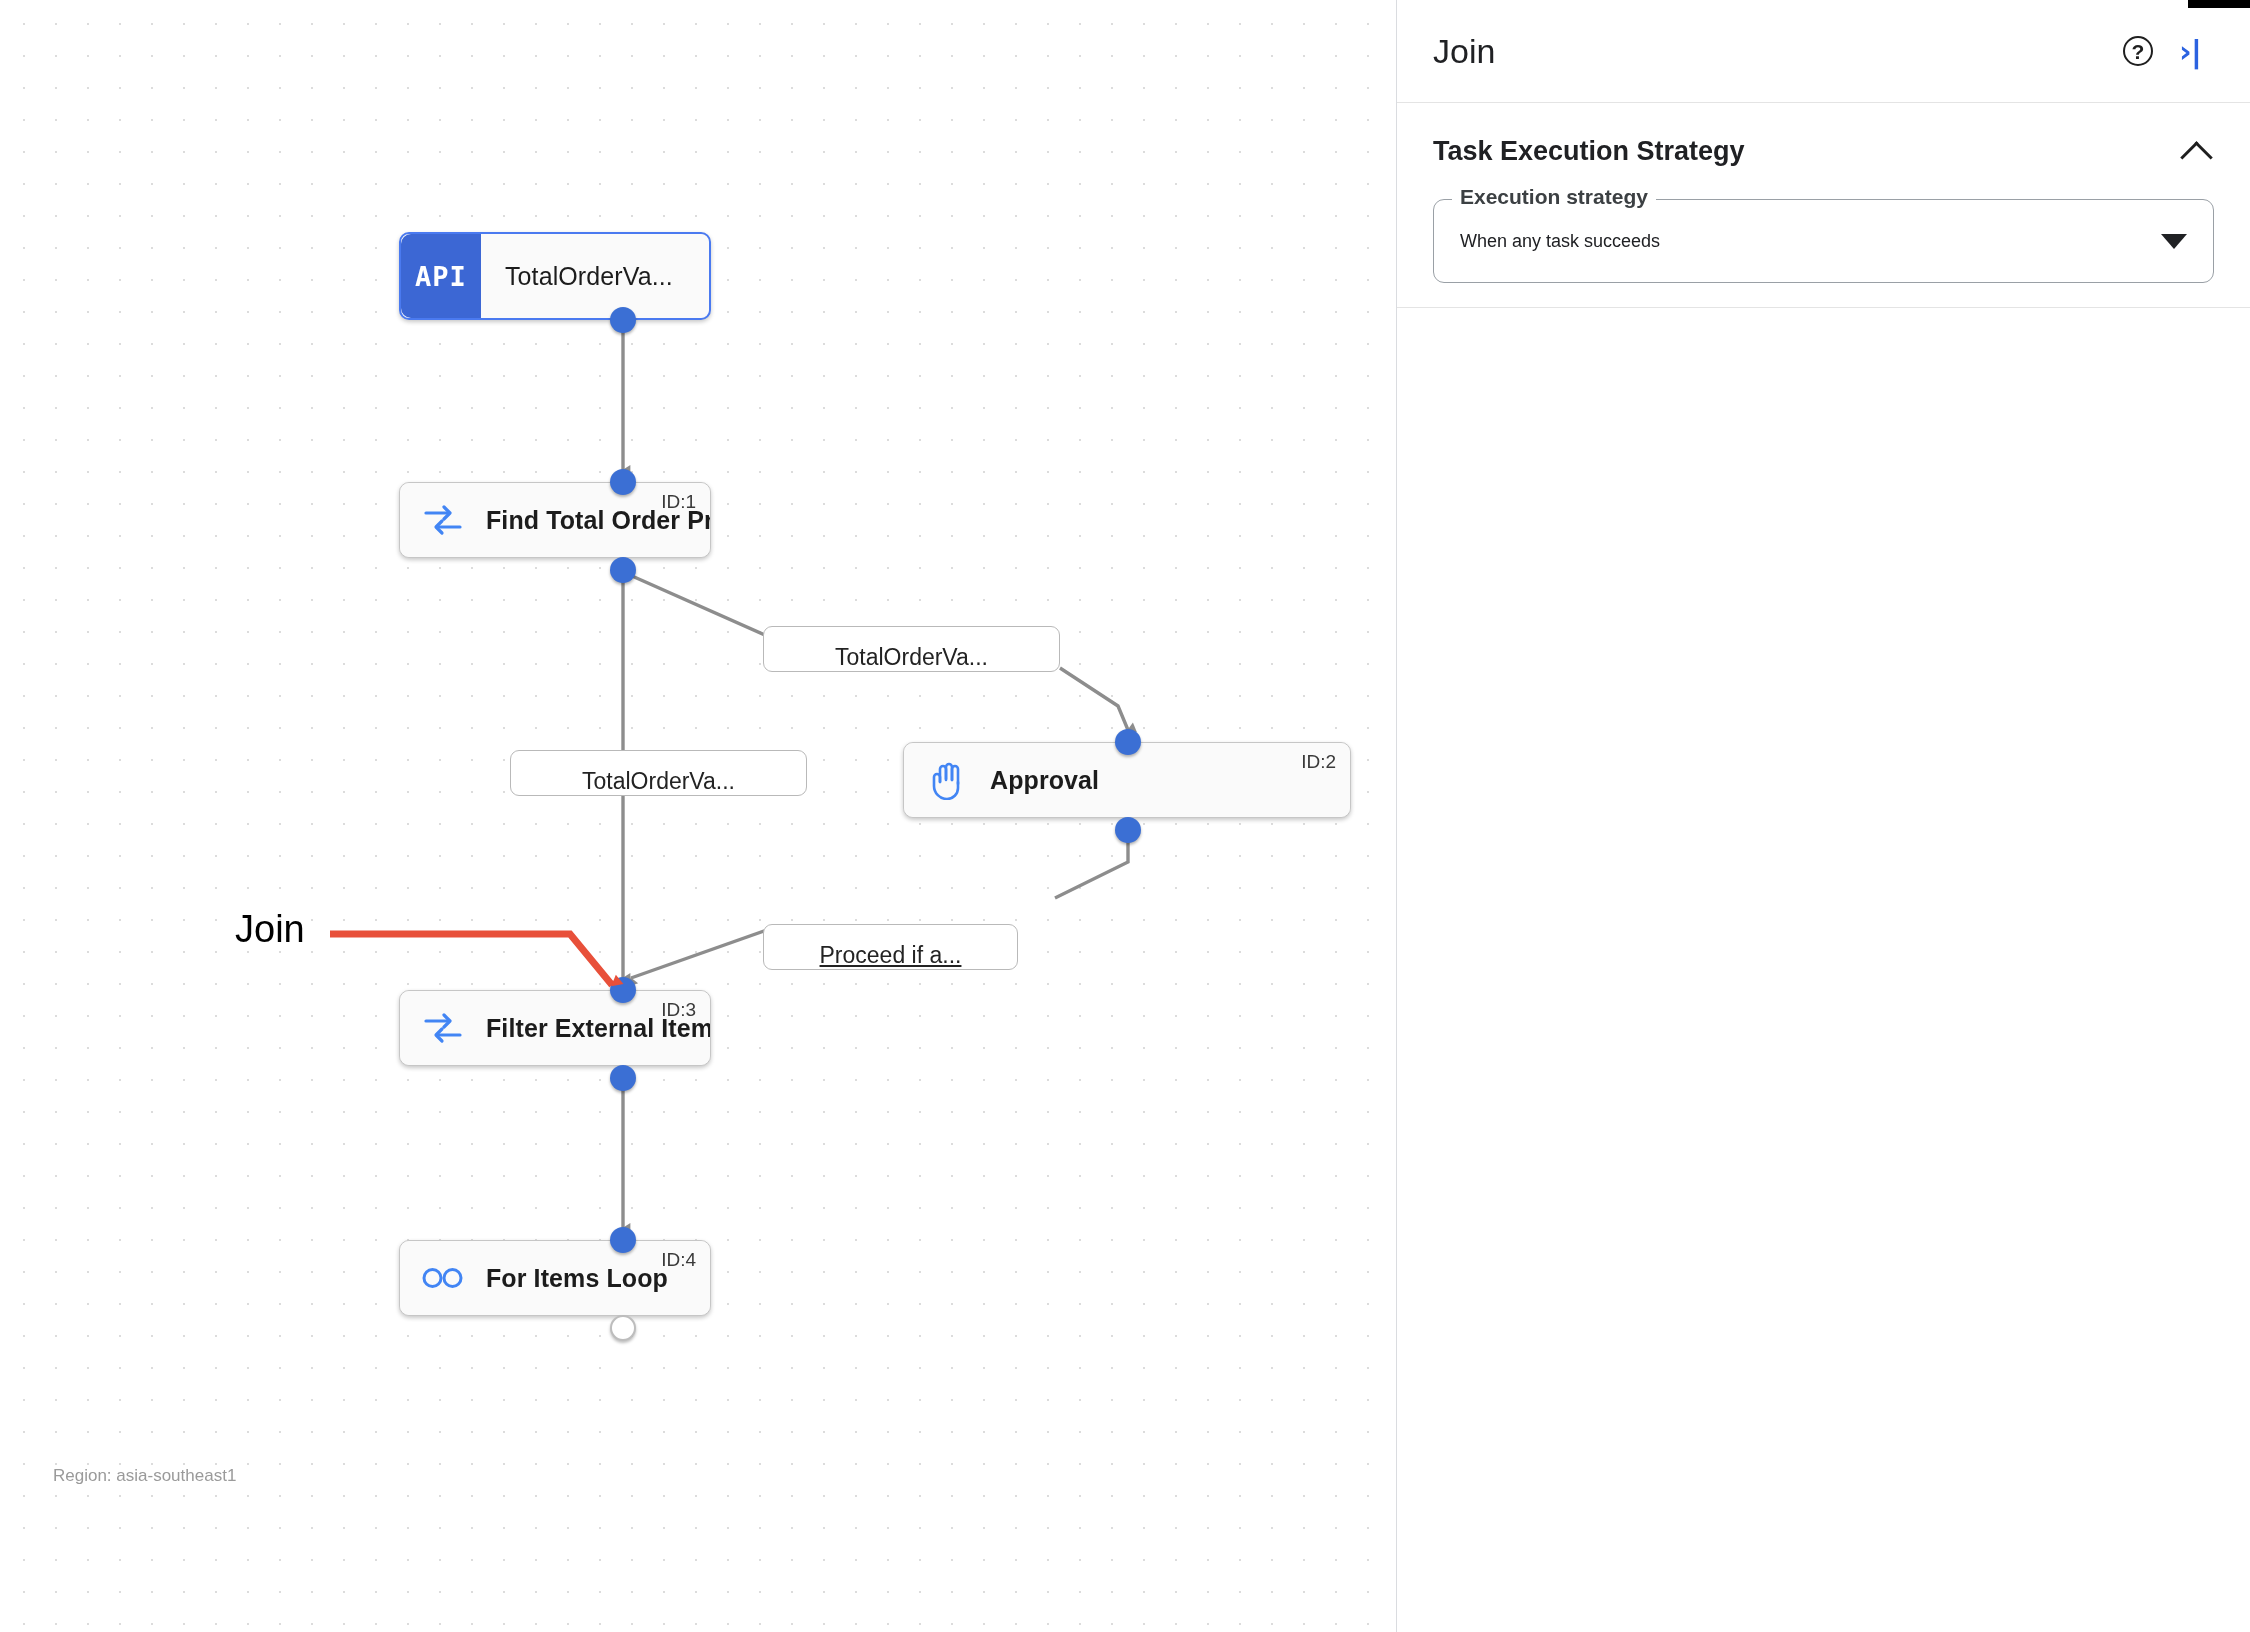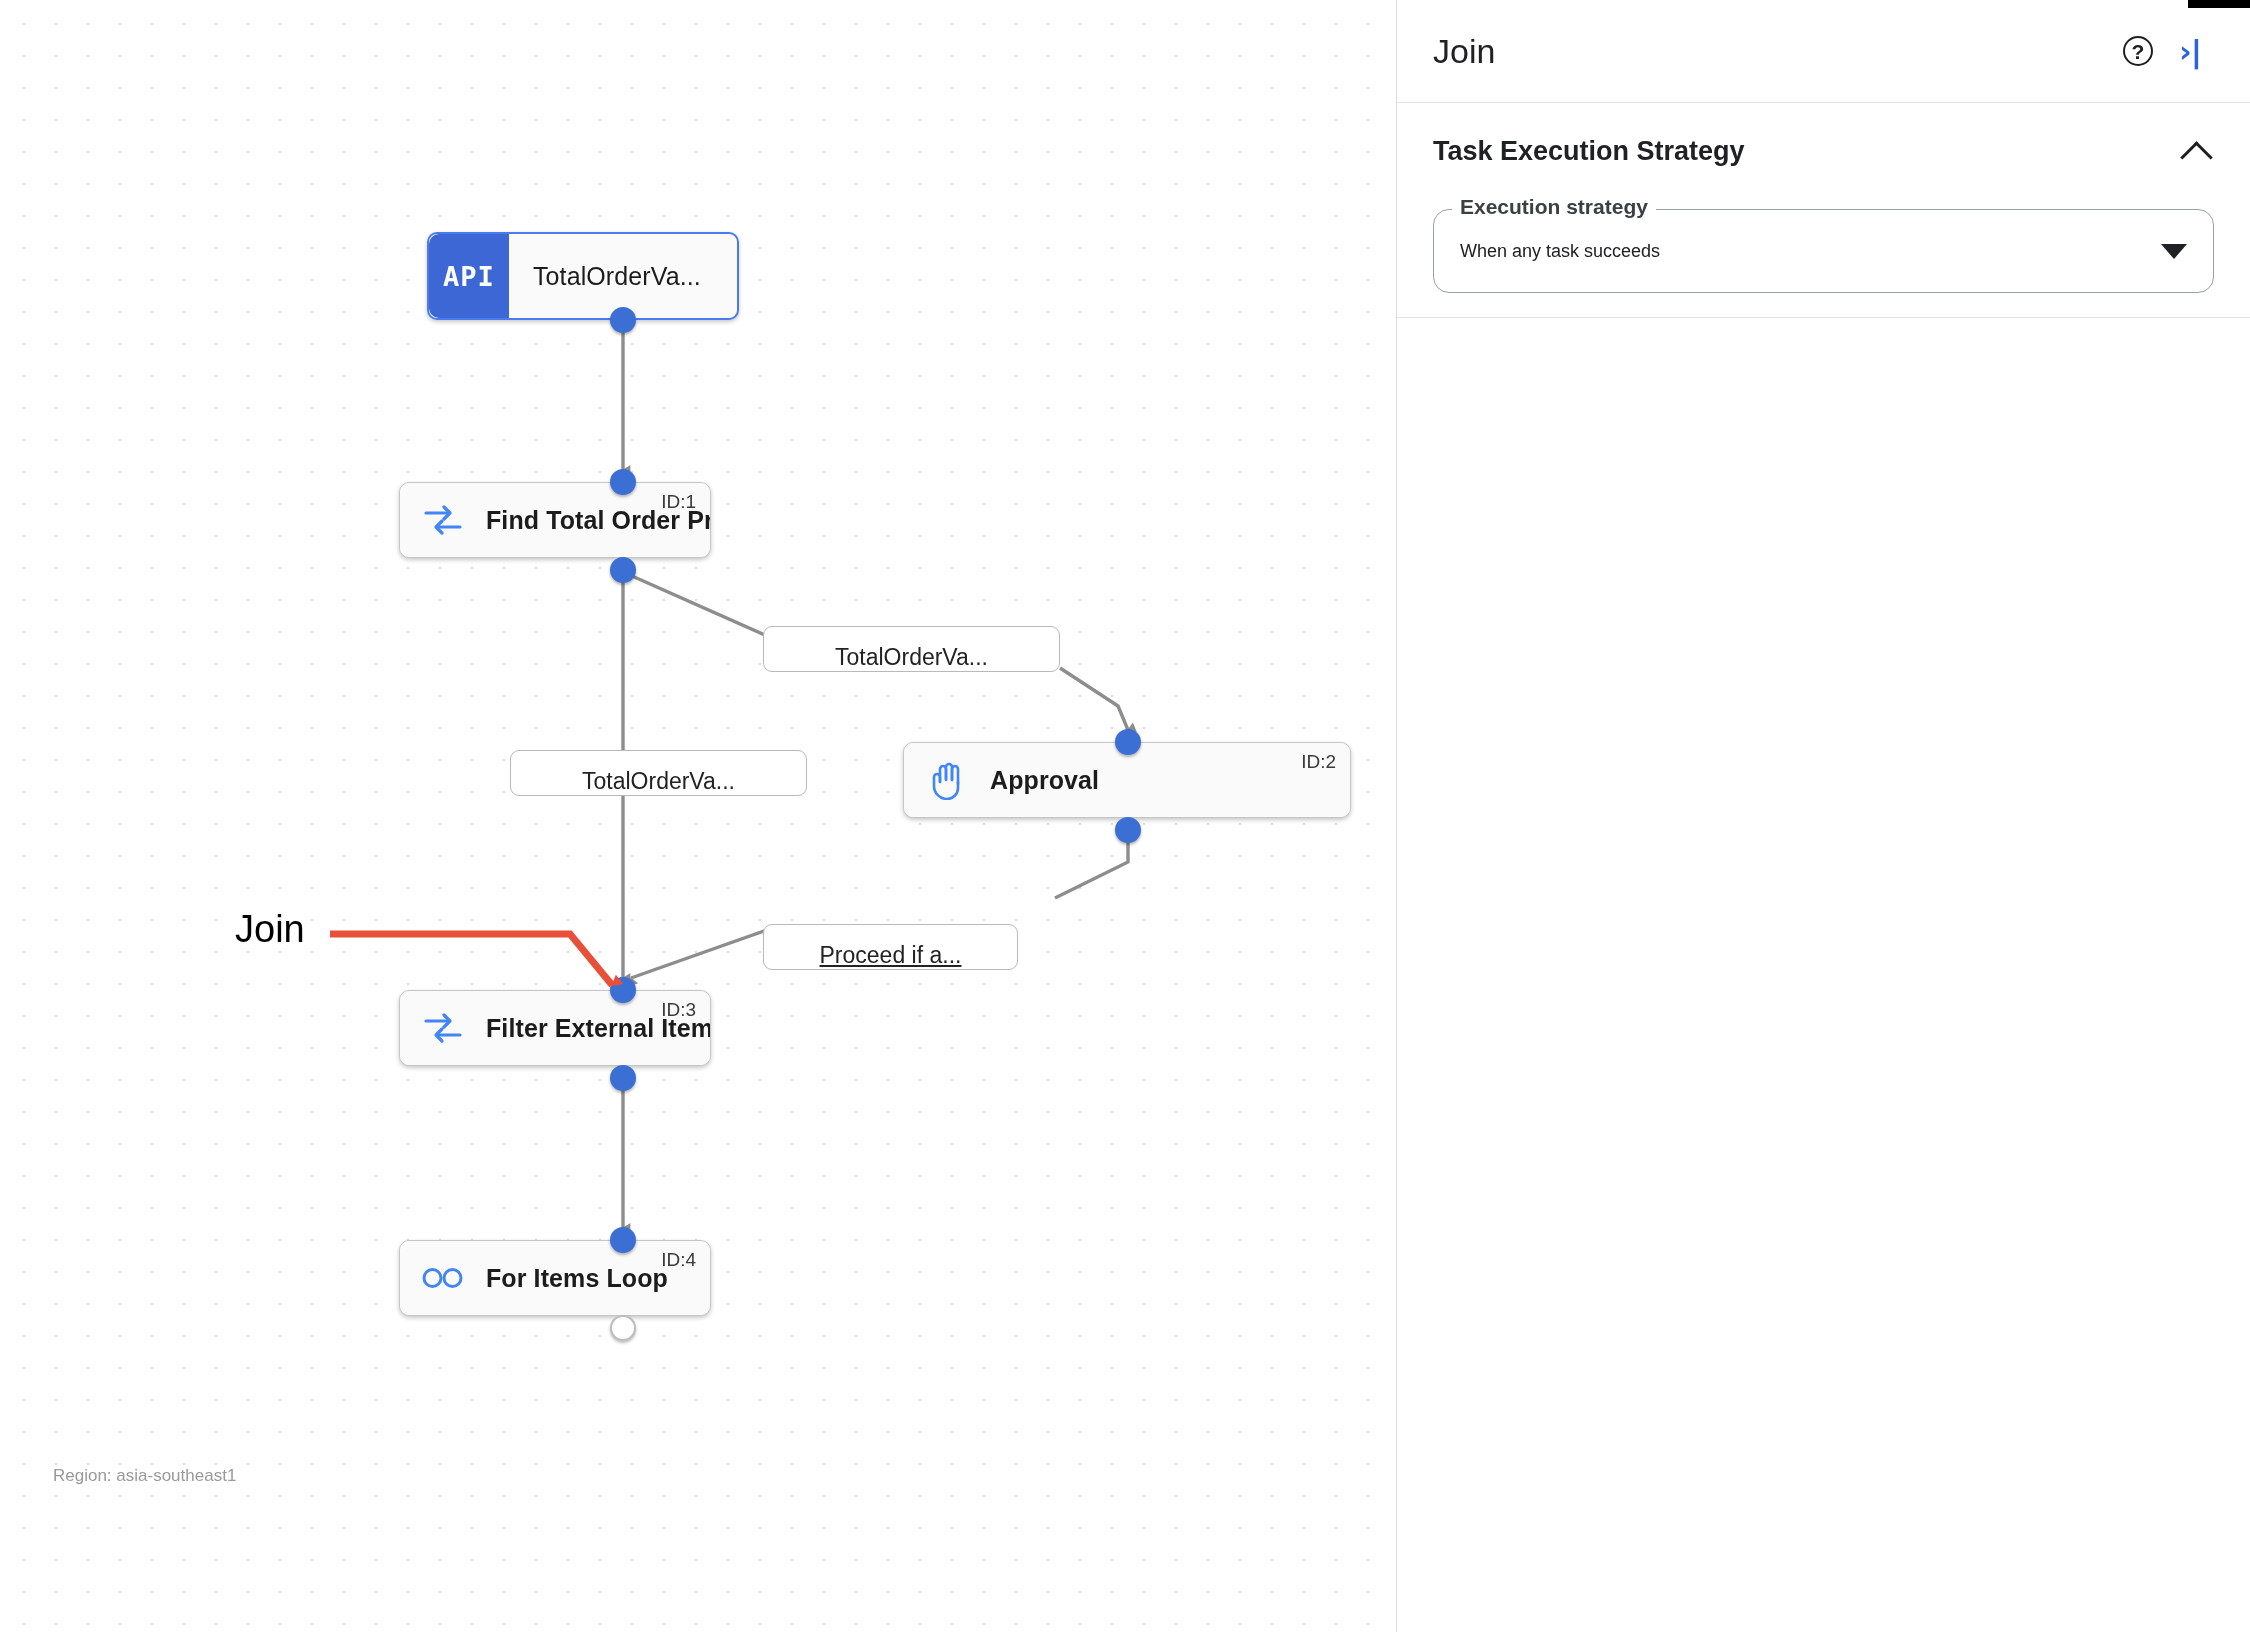--- a/index.html
+++ b/index.html
@@ -34,21 +34,21 @@
     align-items: center;
     overflow: visible;
   }
   .node-inner {
     position: relative; width: 100%; height: 100%;
     display: flex; align-items: center;
     border-radius: 10px;
     overflow: hidden;
     background: #fafafa;
   }
-  .node.selected { border: 2px solid #4a7af0; margin-left: 28px; }
+  .node.selected { border: 2px solid #4a7af0; }
 
   .api-badge {
     width: 80px; height: 100%;
     background: #3c67d4;
     color: #fff;
     display: flex; align-items: center; justify-content: center;
     font-family: "DejaVu Sans Mono", monospace;
     font-weight: 700;
     font-size: 27px;
     letter-spacing: 1px;
@@ -186,24 +186,24 @@
     left: 5px; top: 12px;
     width: 20px; height: 20px;
     border-left: 3px solid #1f1f1f;
     border-top: 3px solid #1f1f1f;
     transform: rotate(45deg);
   }
   .field {
     position: relative;
     height: 84px;
     border: 1.6px solid #9aa0a6;
-    border-radius: 16px;
+    border-radius: 11px;
     display: flex; align-items: center;
     padding: 0 26px;
-    margin-top: 10px;
+    margin-top: 0;
   }
   .field-legend {
     position: absolute;
     left: 18px; top: -14px;
     background: #ffffff;
     padding: 0 8px;
     font-size: 21px;
     font-weight: 700;
     color: #3c4043;
     line-height: 1;

